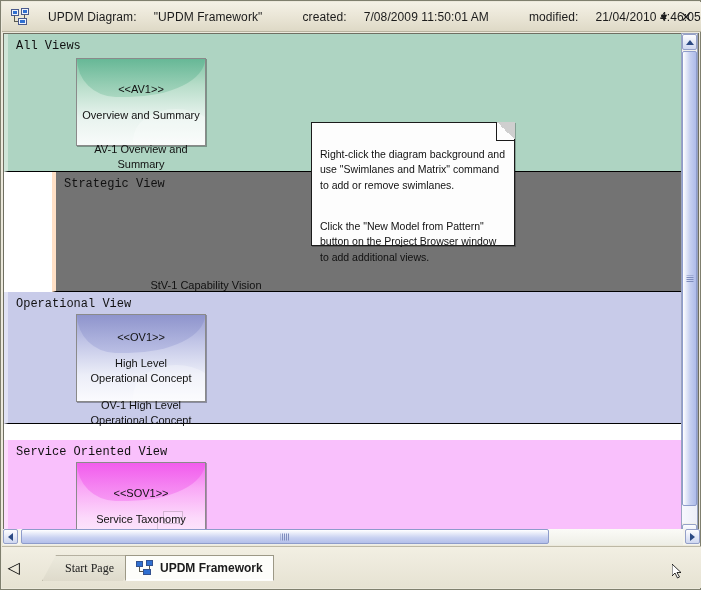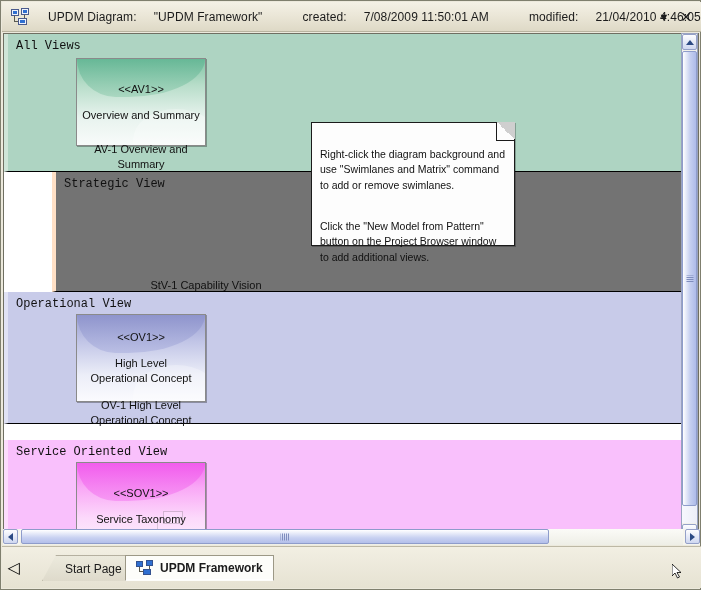--- a/index.html
+++ b/index.html
@@ -143,21 +143,21 @@
      background:linear-gradient(to bottom,#f2efe3,#e6e2d2);
      border-top:1px solid #bdb8a5;box-sizing:border-box;}
   .tabs-nav{position:absolute;left:4px;top:11px;width:16px;height:18px;
      display:flex;align-items:center;justify-content:center;}
   .tab{position:absolute;top:8px;height:26px;box-sizing:border-box;
      display:flex;align-items:center;font-size:12px;color:#1b1b1b;
      padding:0 10px;white-space:nowrap;}
   .tab.inactive{left:40px;background:linear-gradient(to bottom,#eceaDD,#dedacb);
      border:1px solid #b5b0a0;border-bottom:none;
      clip-path:polygon(14px 0,100% 0,calc(100% - 14px) 100%,0 100%);
-     padding:0 22px;}
+     padding:0 22px;font-family:Liberation Serif, serif;}
   .tab.active{left:123px;background:#fdfdfa;border:1px solid #9c9886;
      border-bottom:1px solid #fdfdfa;font-weight:bold;
      box-shadow:0 -1px 0 #fff inset;}
   .tab-icon{width:18px;height:16px;margin-right:6px;position:relative;flex:0 0 auto;}
   .tab-icon i{position:absolute;display:block;box-sizing:border-box;
      border:1px solid #33518f;background:#2f6fd0;}
   .tab-icon i.a{left:0;top:1px;width:7px;height:6px;}
   .tab-icon i.b{left:10px;top:0;width:7px;height:6px;}
   .tab-icon i.c{left:7px;top:9px;width:8px;height:6px;}
   .tab-icon u{position:absolute;background:#5a5a50;}

